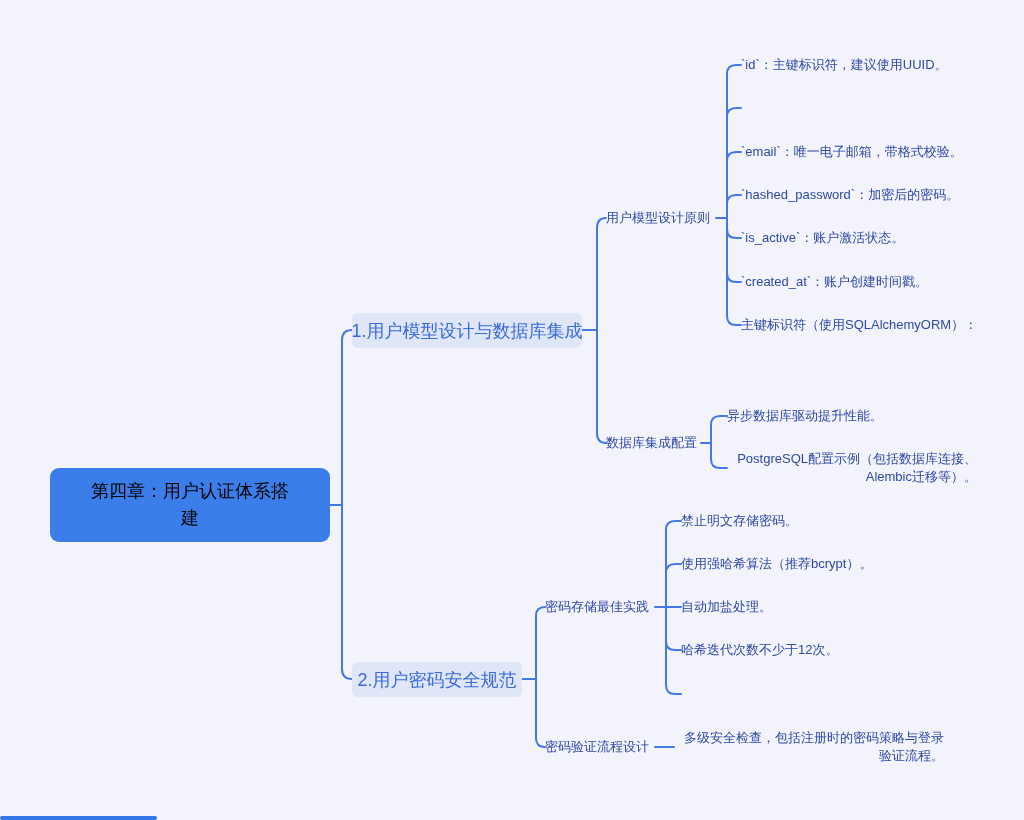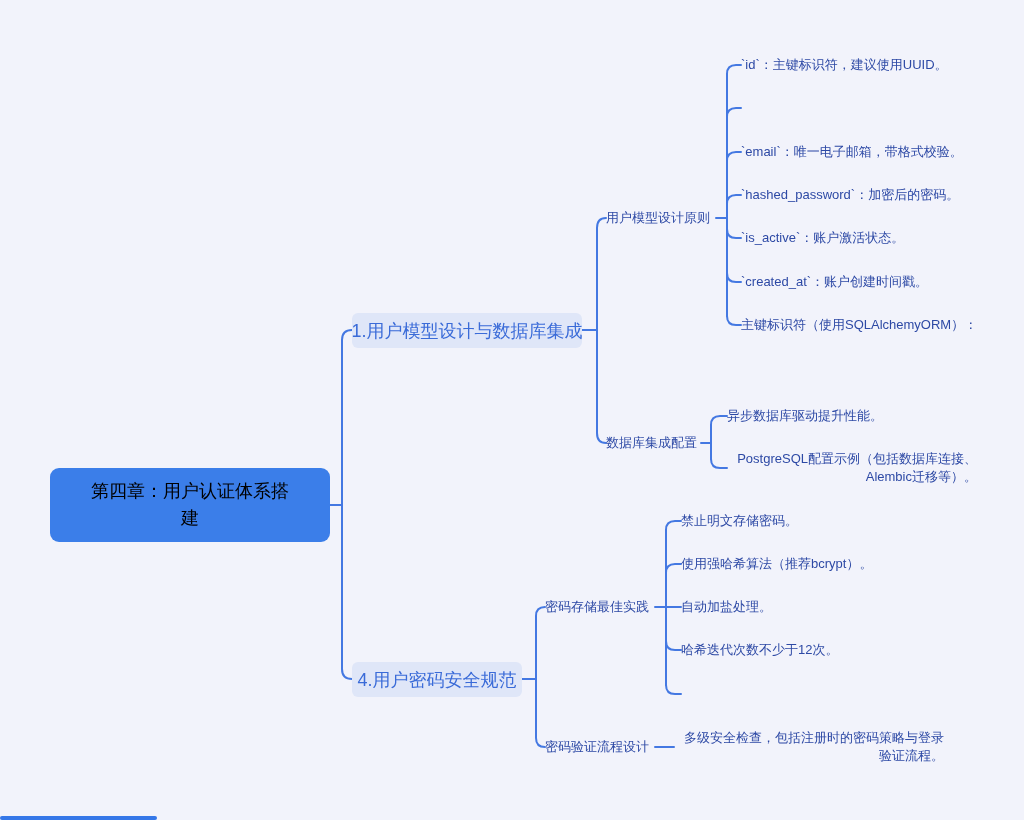--- a/index.html
+++ b/index.html
@@ -95,21 +95,21 @@
   </svg>
 
   <div class="root-topic">
     <span>第四章：用户认证体系搭建</span>
   </div>
 
   <div class="branch b1">
     <span>1.用户模型设计与数据库集成</span>
   </div>
   <div class="branch b2">
-    <span>4.用户密码安全规范</span>
+    <span>2.用户密码安全规范</span>
   </div>
 
   <div class="subtopic" style="left:606px; top:218px;">用户模型设计原则</div>
   <div class="subtopic" style="left:606px; top:443px;">数据库集成配置</div>
   <div class="subtopic" style="left:545px; top:607px;">密码存储最佳实践</div>
   <div class="subtopic" style="left:545px; top:747px;">密码验证流程设计</div>
 
   <div class="leaf" style="left:741px; top:65px;">`id`：主键标识符，建议使用UUID。</div>
   <div class="leaf" style="left:741px; top:152px;">`email`：唯一电子邮箱，带格式校验。</div>
   <div class="leaf" style="left:741px; top:195px;">`hashed_password`：加密后的密码。</div>

